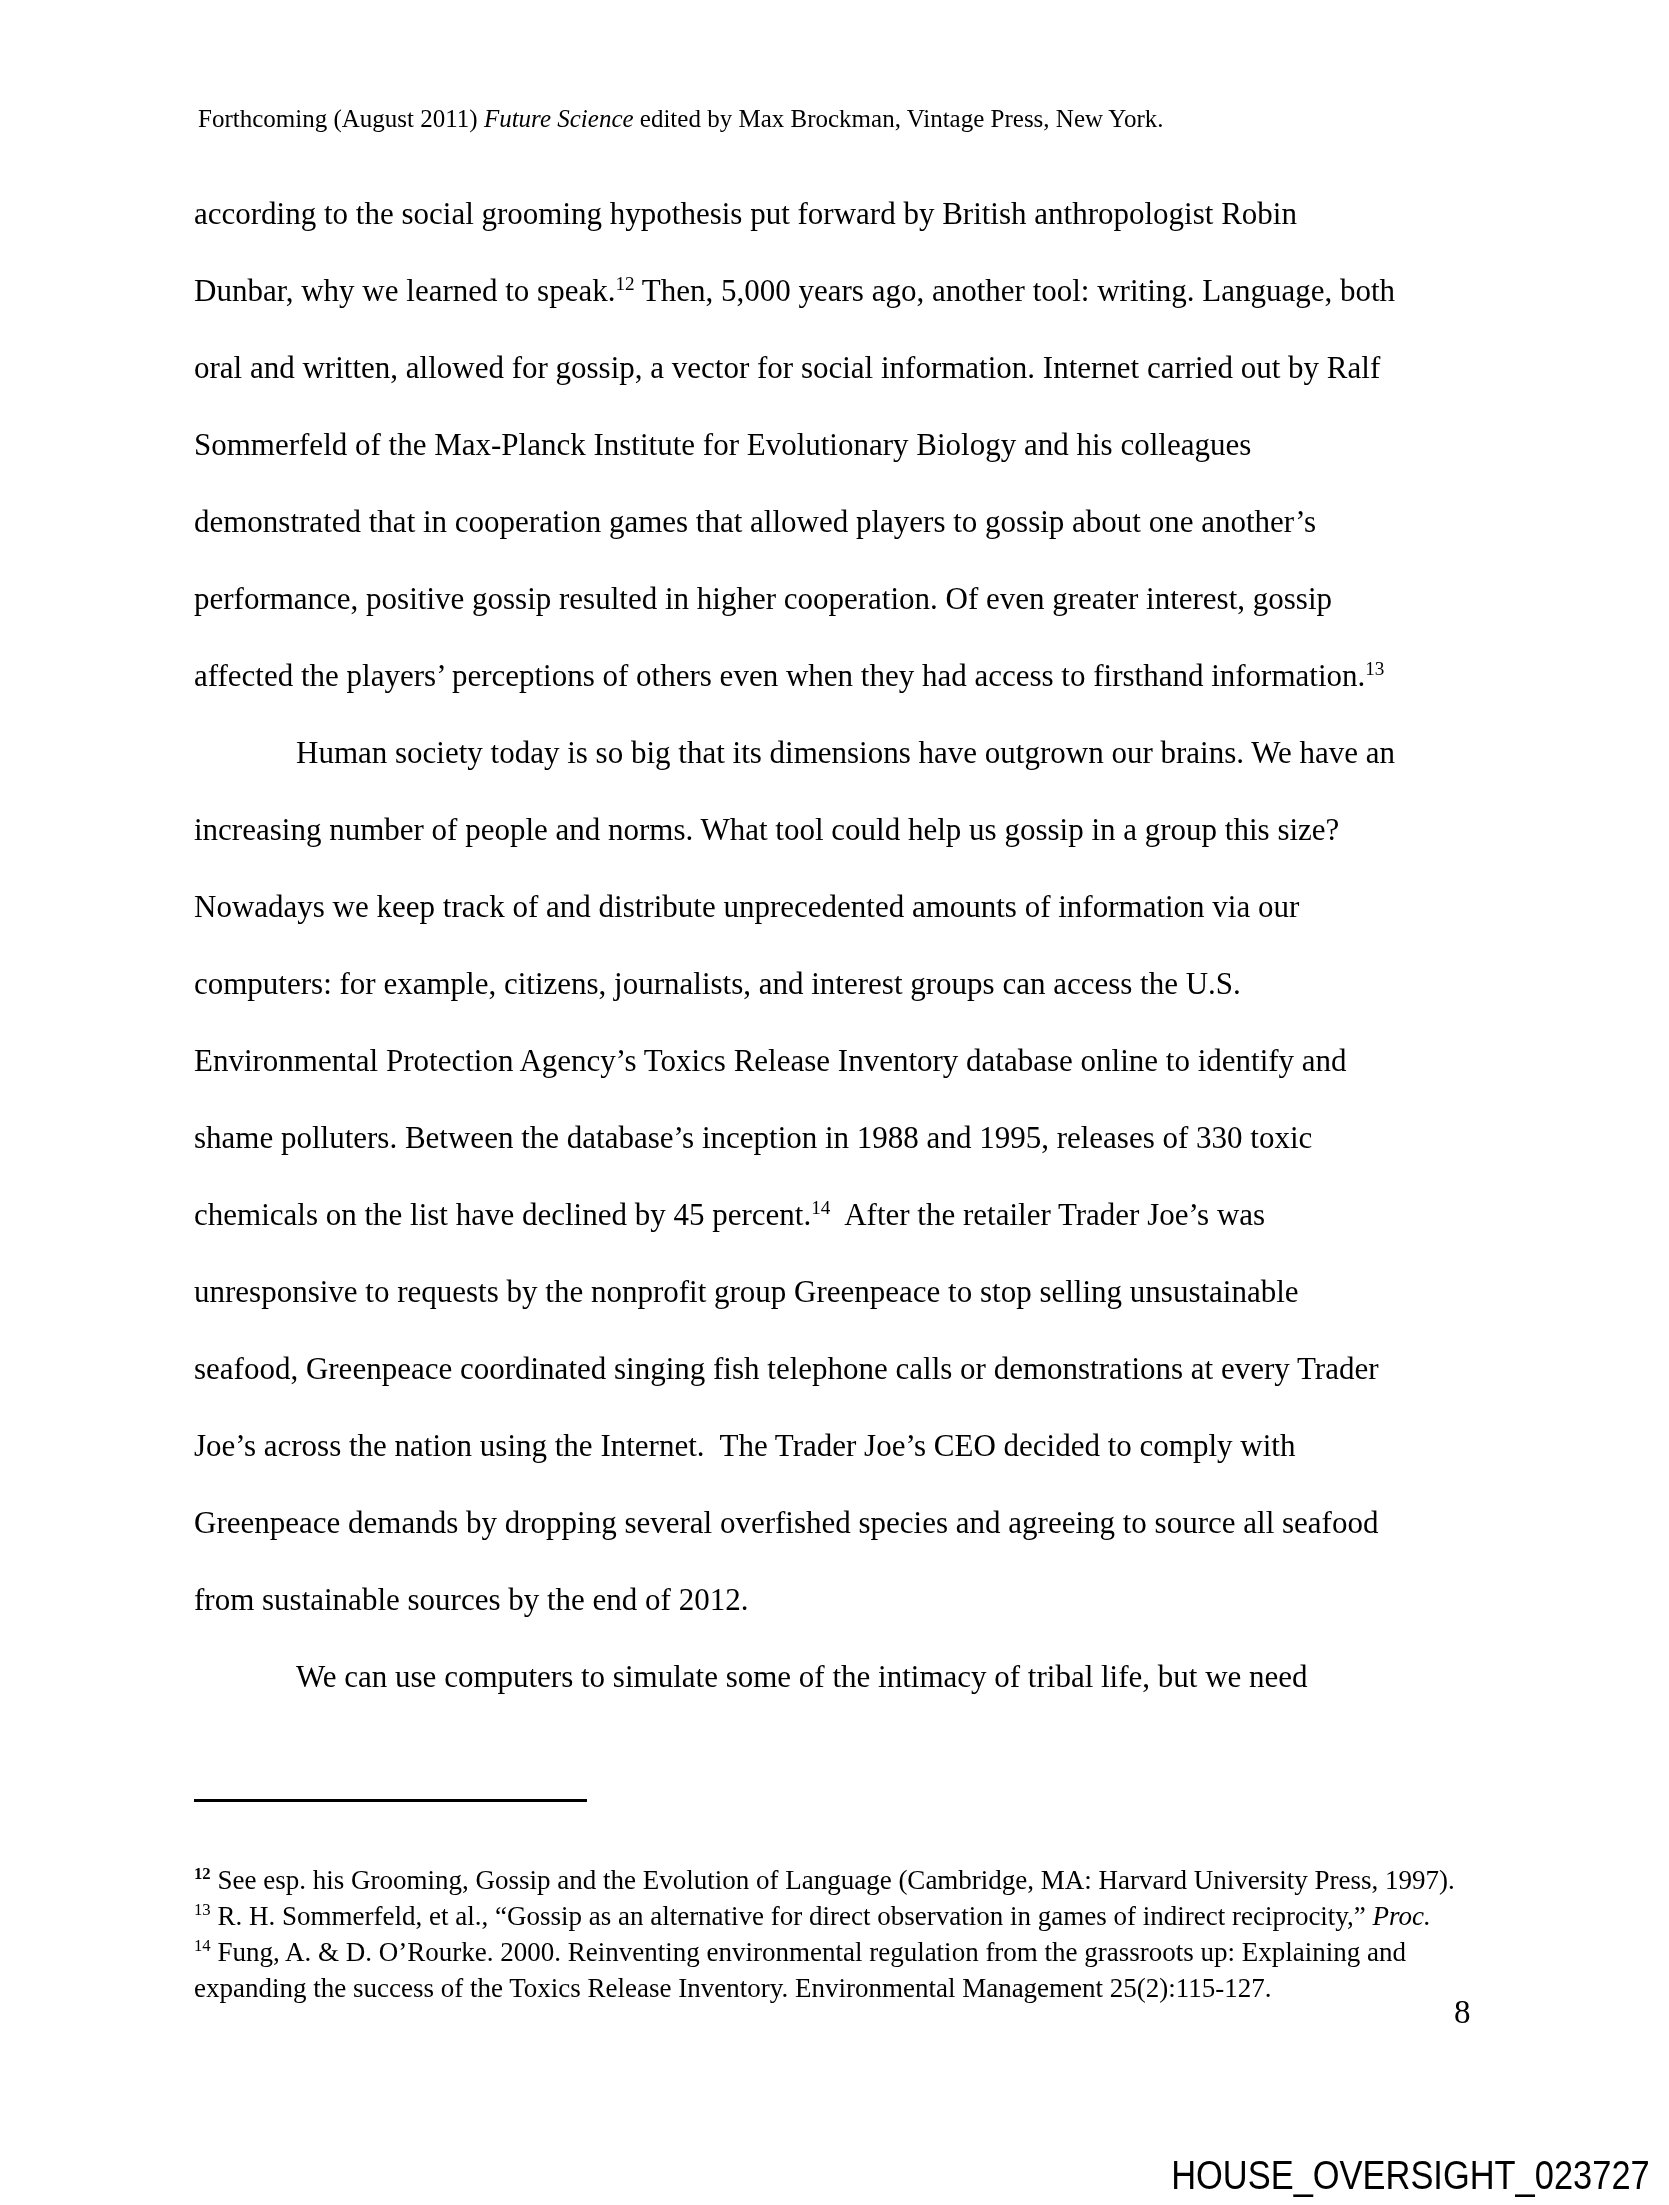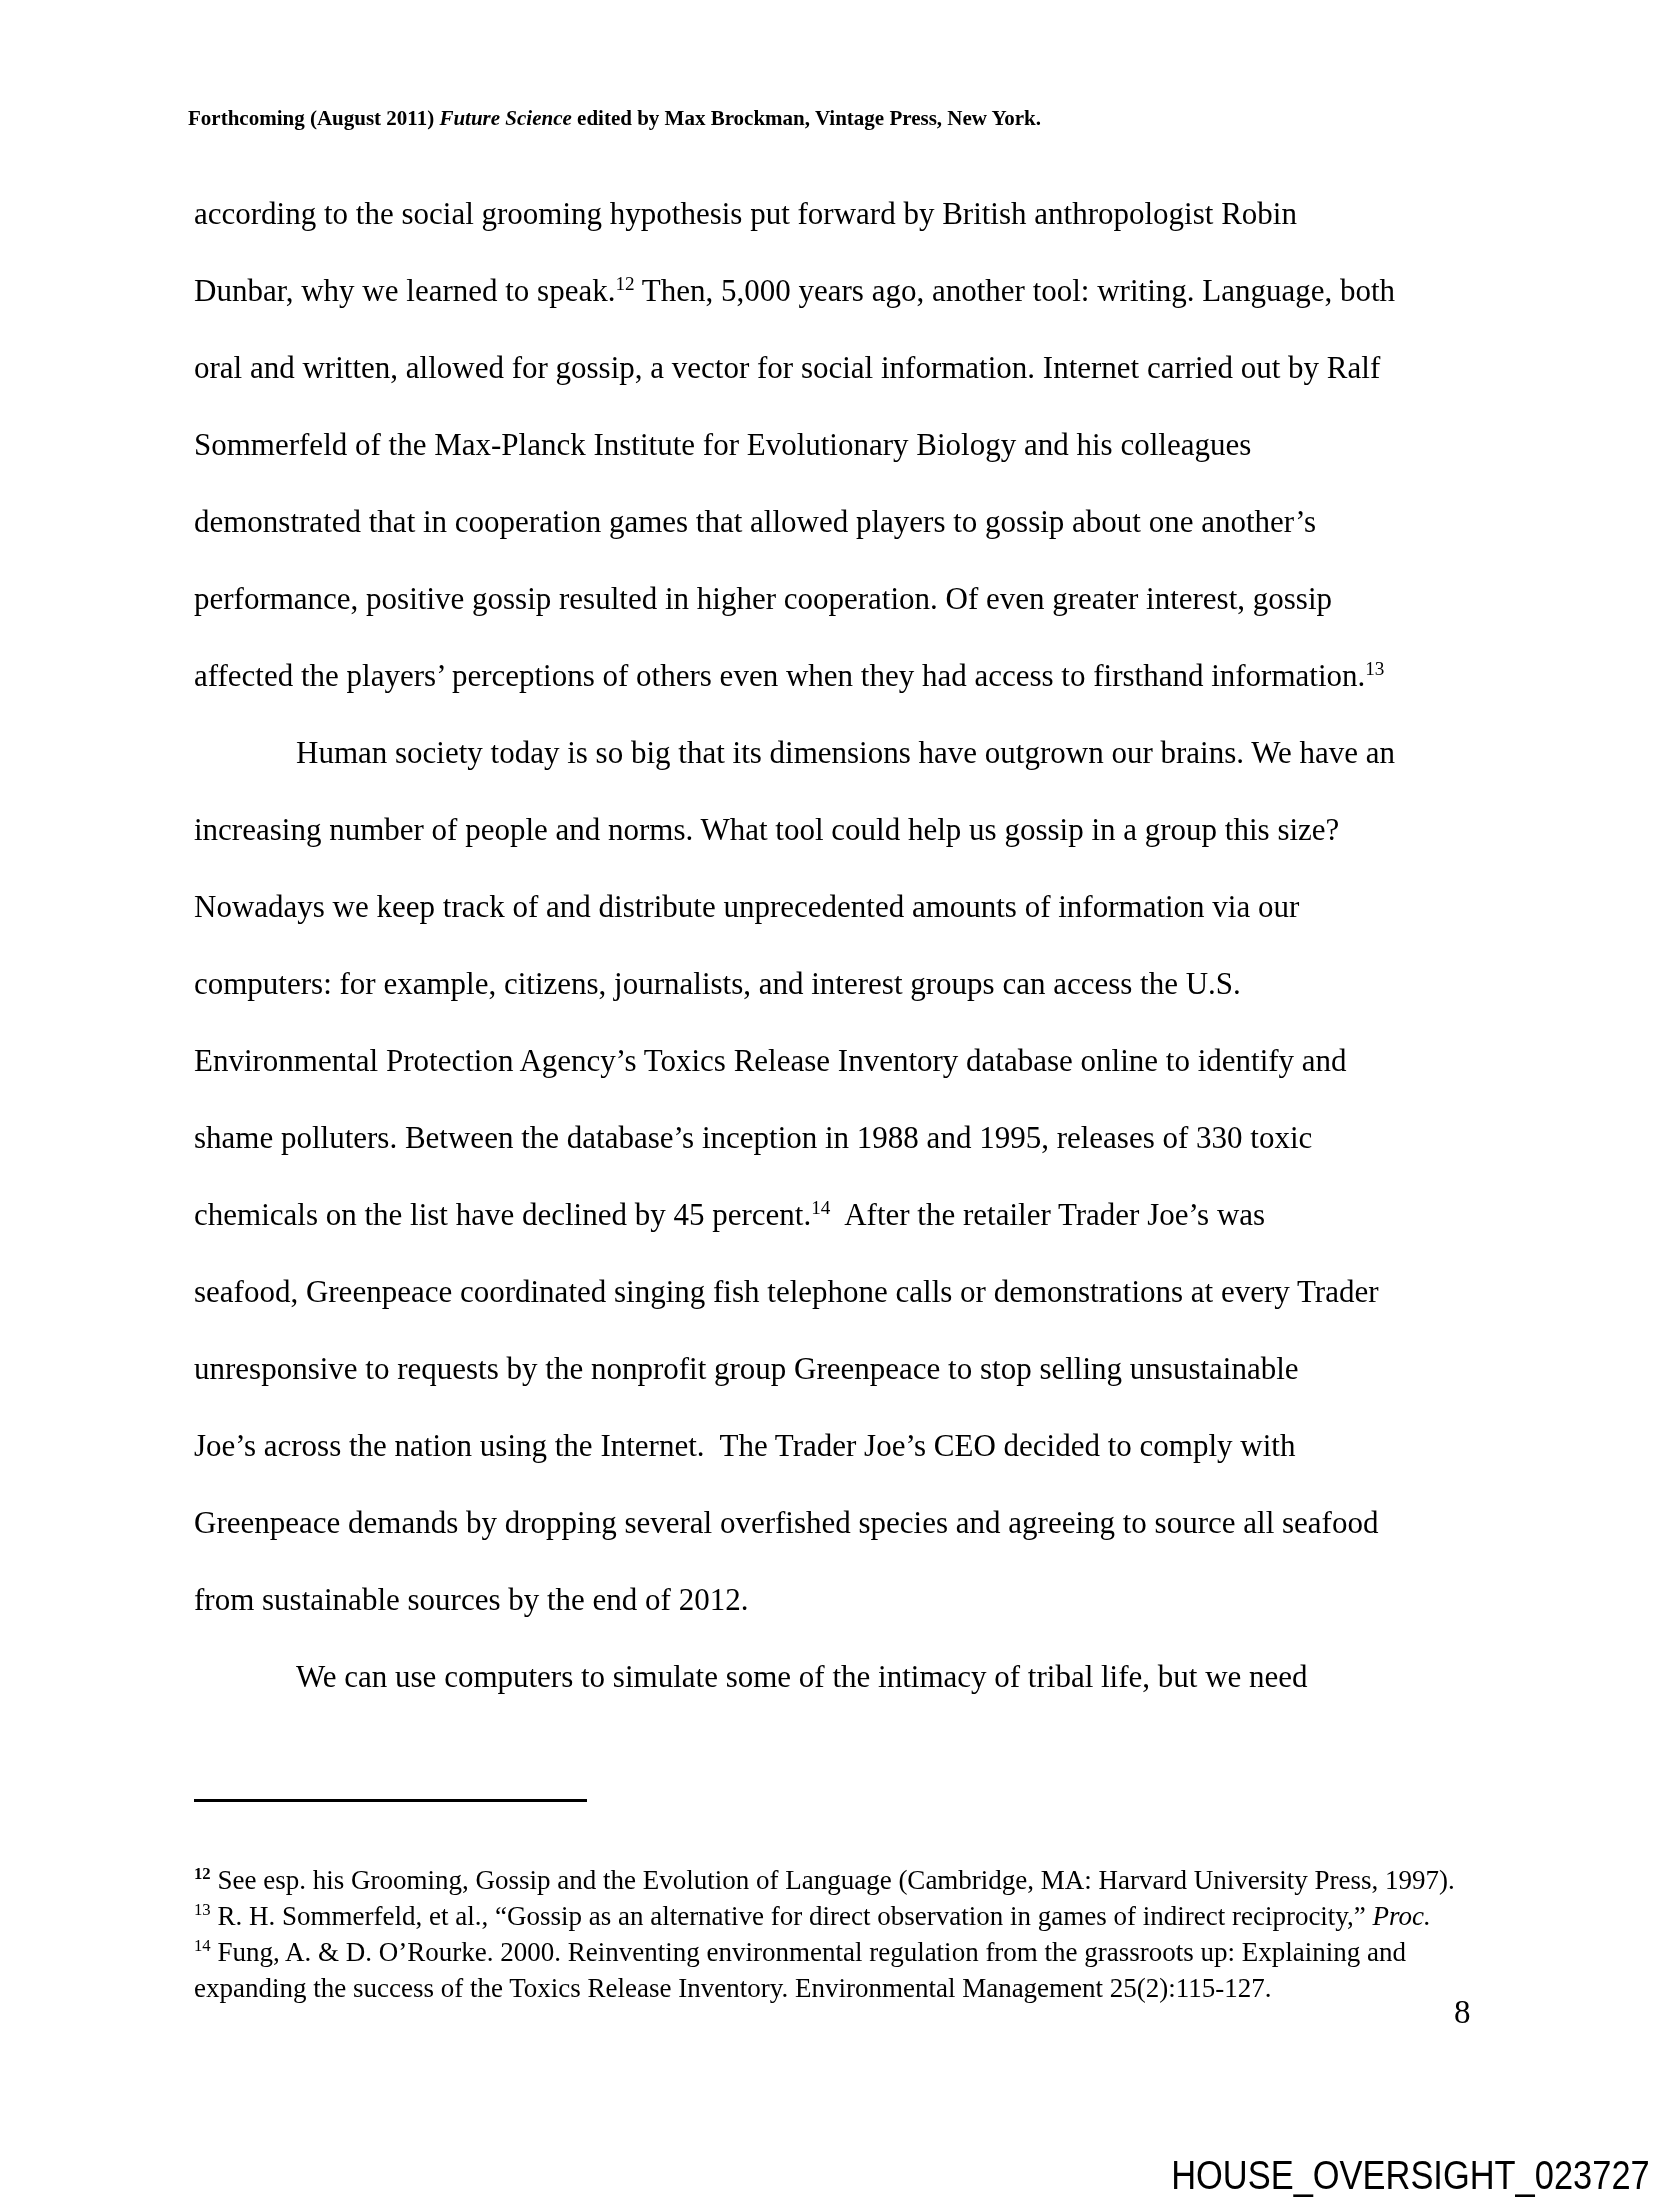--- a/index.html
+++ b/index.html
@@ -11,27 +11,26 @@
     position: relative;
     width: 1669px;
     height: 2205px;
     background: #ffffff;
     font-family: "Liberation Serif", "DejaVu Serif", serif;
     color: #000000;
     overflow: hidden;
   }
   .header-line {
     position: absolute;
-    left: 188px;
+    left: 198px;
     top: 99px;
     width: 1309px;
-    font-size: 21px;
+    font-size: 25px;
     line-height: 39px;
     white-space: pre;
-    font-weight: bold;
   }
   .body-text {
     position: absolute;
     left: 194px;
     top: 175px;
     width: 1440px;
   }
   .body-text .line {
     font-size: 31px;
     line-height: 77px;
@@ -100,22 +99,22 @@
       <div class="line"><span>demonstrated that in cooperation games that allowed players to gossip about one another’s</span></div>
       <div class="line"><span>performance, positive gossip resulted in higher cooperation. Of even greater interest, gossip</span></div>
       <div class="line"><span>affected the players’ perceptions of others even when they had access to firsthand information.</span><span class="sup">13</span></div>
       <div class="line indent"><span>Human society today is so big that its dimensions have outgrown our brains. We have an</span></div>
       <div class="line"><span>increasing number of people and norms. What tool could help us gossip in a group this size?</span></div>
       <div class="line"><span>Nowadays we keep track of and distribute unprecedented amounts of information via our</span></div>
       <div class="line"><span>computers: for example, citizens, journalists, and interest groups can access the U.S.</span></div>
       <div class="line"><span>Environmental Protection Agency’s Toxics Release Inventory database online to identify and</span></div>
       <div class="line"><span>shame polluters. Between the database’s inception in 1988 and 1995, releases of 330 toxic</span></div>
       <div class="line"><span>chemicals on the list have declined by 45 percent.</span><span class="sup">14</span><span>  After the retailer Trader Joe’s was</span></div>
+      <div class="line"><span>unresponsive to requests by the nonprofit group Greenpeace to stop selling unsustainable</span></div>
       <div class="line"><span>seafood, Greenpeace coordinated singing fish telephone calls or demonstrations at every Trader</span></div>
-      <div class="line"><span>unresponsive to requests by the nonprofit group Greenpeace to stop selling unsustainable</span></div>
       <div class="line"><span>Joe’s across the nation using the Internet.  The Trader Joe’s CEO decided to comply with</span></div>
       <div class="line"><span>Greenpeace demands by dropping several overfished species and agreeing to source all seafood</span></div>
       <div class="line"><span>from sustainable sources by the end of 2012.</span></div>
       <div class="line indent"><span>We can use computers to simulate some of the intimacy of tribal life, but we need</span></div>
     </div>
 
   <div class="footnote-separator"></div>
 
   <div class="footnotes">
       <div class="fline"><span class="bd sup">12</span><span> See esp. his Grooming, Gossip and the Evolution of Language (Cambridge, MA: Harvard University Press, 1997).</span></div>

